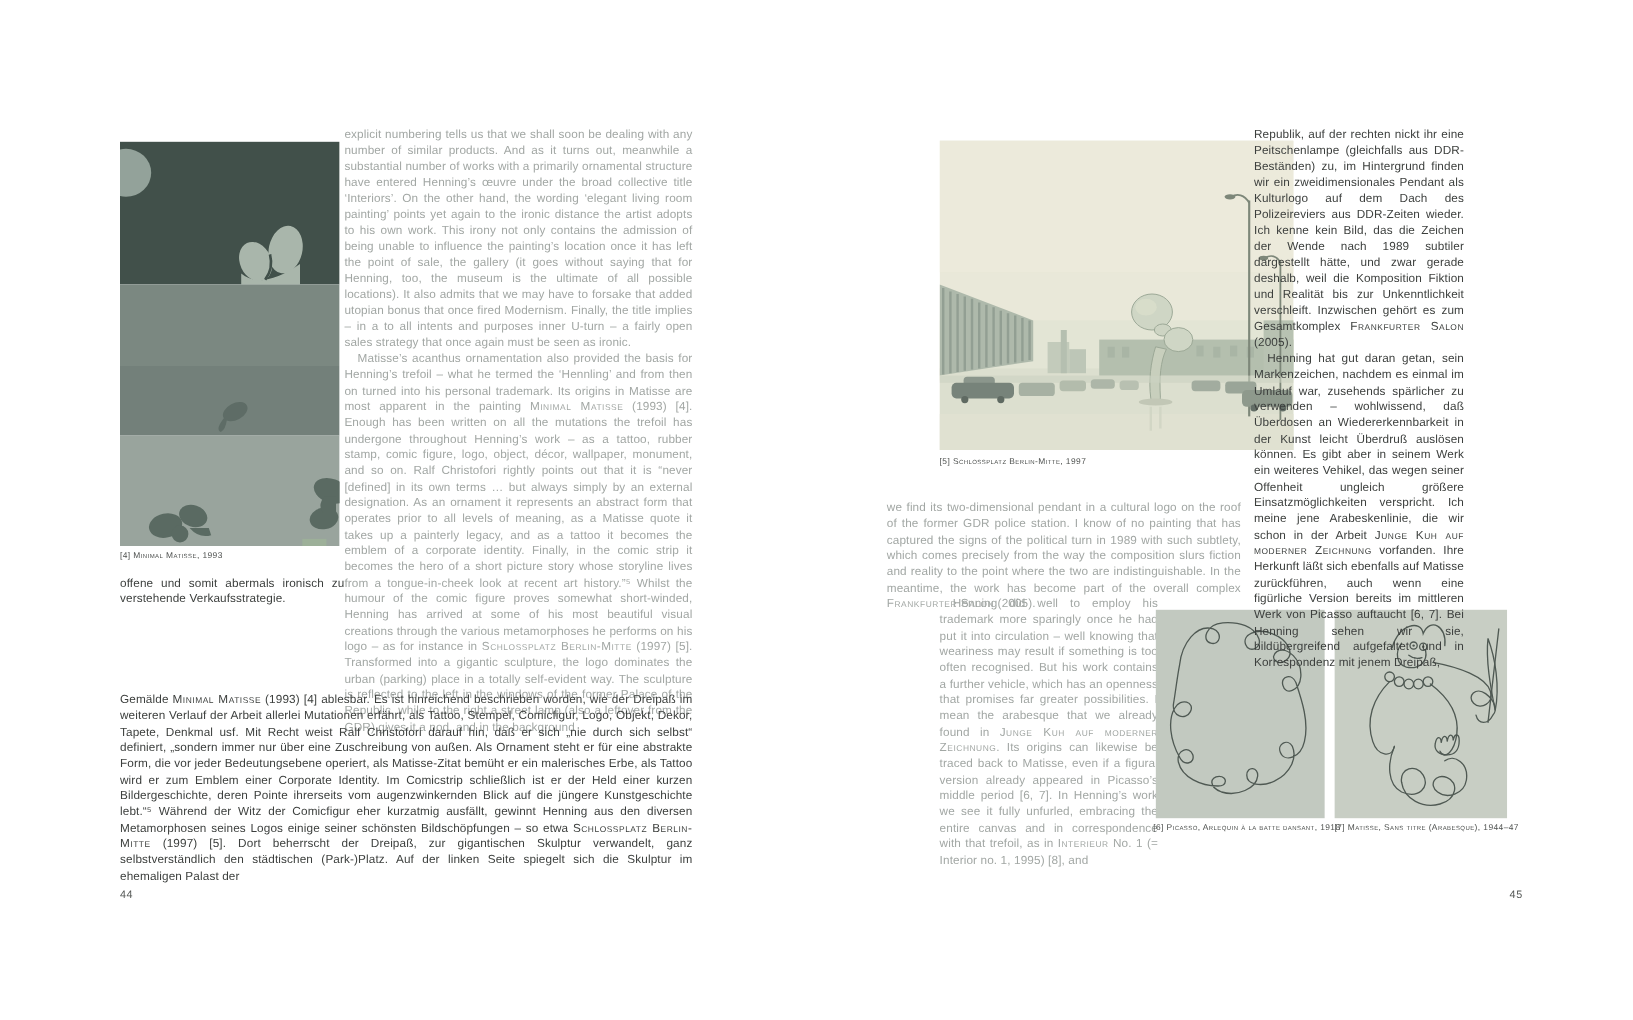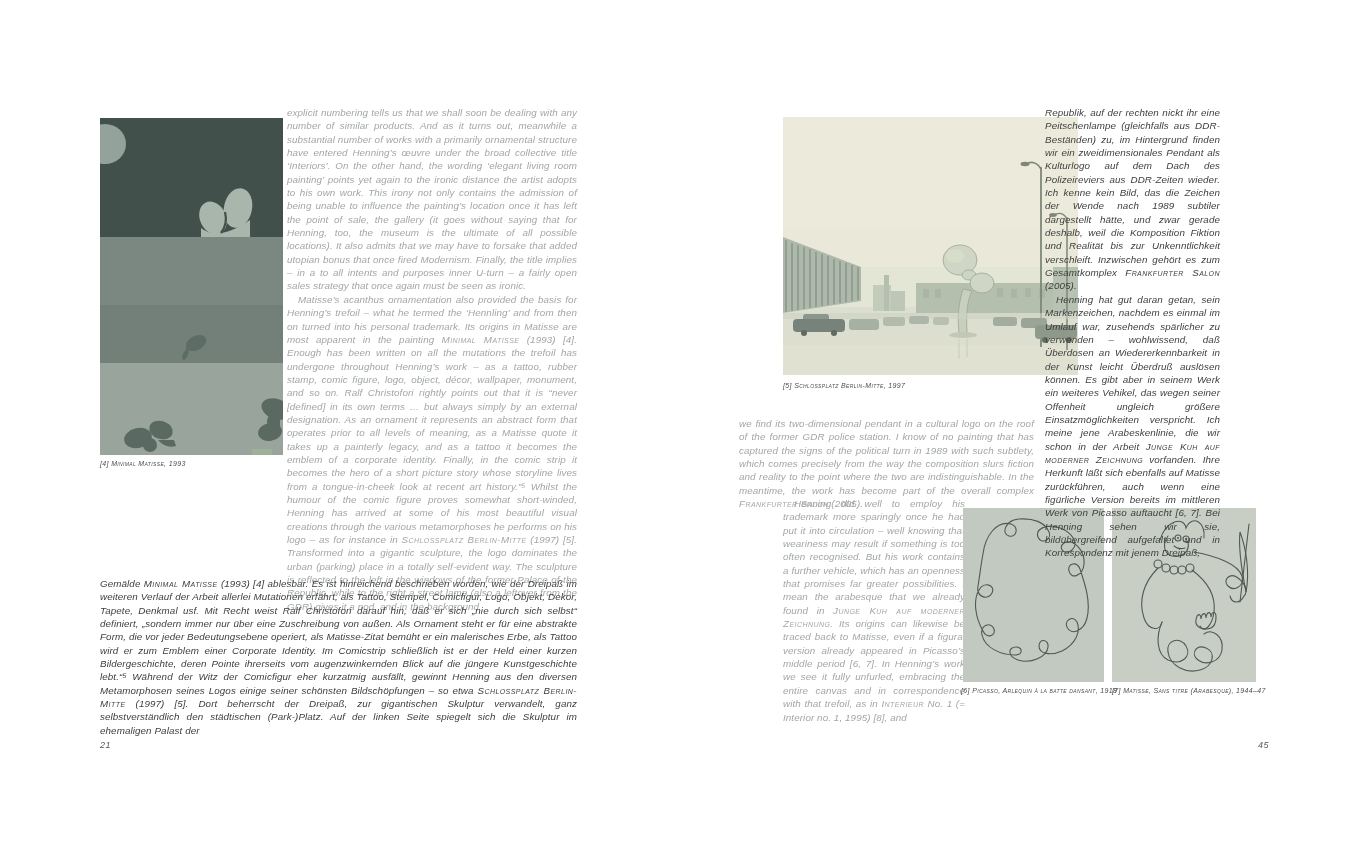--- a/index.html
+++ b/index.html
@@ -1,21 +1,20 @@
 <!DOCTYPE html>
 <html><head>
 <meta charset="utf-8">
 <style>
   * { margin:0; padding:0; box-sizing:border-box; }
   html,body { background:#ffffff; }
   #spread {
     position:relative; width:1361px; height:850px; overflow:hidden;
     background:#ffffff;
     font-family:"Liberation Sans","DejaVu Sans",sans-serif;
-    font-style:italic;
   }
   .abs { position:absolute; }
   .body-text {
     font-size:9.8px; line-height:13.35px; text-align:justify;
     letter-spacing:0.1px; hyphens:auto; -webkit-hyphens:auto;
   }
   .en { color:#a2a7a4; }
   .de { color:#3c3f3d; }
   .body-text p.indent { text-indent:11px; }
   .sc { font-variant:small-caps; letter-spacing:0.045em; }
@@ -69,27 +68,28 @@
       </svg>
     </figure>
     <div class="abs caption" style="left:100px; top:459px; width:183px;">[4] Minimal Matisse, 1993</div>
 
     <div class="abs body-text en" lang="en" style="left:287px; top:106px; width:290px;">
       <p><span>explicit numbering tells us that we shall soon be dealing with any number of similar products. And as it turns out, meanwhile a substantial number of works with a primarily ornamental structure have entered Henning’s œuvre under the broad collective title ‘Interiors’. On the other hand, the wording ‘elegant living room painting’ points yet again to the ironic distance the artist adopts to his own work. This irony not only contains the admission of being unable to influence the painting’s location once it has left the point of sale, the gallery (it goes without saying that for Henning, too, the museum is the ultimate of all possible locations). It also admits that we may have to forsake that added utopian bonus that once fired Modernism. Finally, the title implies – in a to all intents and purposes inner U-turn – a fairly open sales strategy that once again must be seen as ironic.</span></p>
       <p class="indent"><span>Matisse’s acanthus ornamentation also provided the basis for Henning’s trefoil – what he termed the ‘Hennling’ and from then on turned into his personal trademark. Its origins in Matisse are most apparent in the painting </span><span class="sc">Minimal Matisse</span><span> (1993) [4]. Enough has been written on all the mutations the trefoil has undergone throughout Henning’s work – as a tattoo, rubber stamp, comic figure, logo, object, décor, wallpaper, monument, and so on. Ralf Christofori rightly points out that it is “never [defined] in its own terms … but always simply by an external designation. As an ornament it represents an abstract form that operates prior to all levels of meaning, as a Matisse quote it takes up a painterly legacy, and as a tattoo it becomes the emblem of a corporate identity. Finally, in the comic strip it becomes the hero of a short picture story whose storyline lives from a tongue-in-cheek look at recent art history.”⁵ Whilst the humour of the comic figure proves somewhat short-winded, Henning has arrived at some of his most beautiful visual creations through the various metamorphoses he performs on his logo – as for instance in </span><span class="sc">Schlossplatz Berlin-Mitte</span><span> (1997) [5]. Transformed into a gigantic sculpture, the logo dominates the urban (parking) place in a totally self-evident way. The sculpture is reflected to the left in the windows of the former Palace of the Republic, while to the right a street lamp (also a leftover from the GDR) gives it a nod, and in the background</span></p>
     </div>
 
     <div class="abs body-text de" lang="de" style="left:100px; top:480px; width:187px;">
+      <p><span>offene und somit abermals ironisch zu verstehende Verkaufsstrategie.</span></p>
     </div>
 
     <div class="abs body-text de" lang="de" style="left:100px; top:577px; width:477px;">
       <p><span>Gemälde </span><span class="sc">Minimal Matisse</span><span> (1993) [4] ablesbar. Es ist hinreichend beschrieben worden, wie der Dreipaß im weiteren Verlauf der Arbeit allerlei Mutationen erfährt, als Tattoo, Stempel, Comicfigur, Logo, Objekt, Dekor, Tapete, Denkmal usf. Mit Recht weist Ralf Christofori darauf hin, daß er sich „nie durch sich selbst“ definiert, „sondern immer nur über eine Zuschreibung von außen. Als Ornament steht er für eine abstrakte Form, die vor jeder Bedeutungsebene operiert, als Matisse-Zitat bemüht er ein malerisches Erbe, als Tattoo wird er zum Emblem einer Corporate Identity. Im Comicstrip schließlich ist er der Held einer kurzen Bildergeschichte, deren Pointe ihrerseits vom augenzwinkernden Blick auf die jüngere Kunstgeschichte lebt.“⁵ Während der Witz der Comicfigur eher kurzatmig ausfällt, gewinnt Henning aus den diversen Metamorphosen seines Logos einige seiner schönsten Bildschöpfungen – so etwa </span><span class="sc">Schlossplatz Berlin-Mitte</span><span> (1997) [5]. Dort beherrscht der Dreipaß, zur gigantischen Skulptur verwandelt, ganz selbstverständlich den städtischen (Park-)Platz. Auf der linken Seite spiegelt sich die Skulptur im ehemaligen Palast der</span></p>
     </div>
 
-    <div class="abs pagenum" style="left:100px; top:740px;">21</div>
+    <div class="abs pagenum" style="left:100px; top:740px;">44</div>
   </div>
 
   <div>
 
     <figure class="abs" style="left:783px; top:117px; width:295px; height:258px;">
       <svg width="295" height="258" viewBox="0 0 295 258">
         <rect x="0" y="0" width="295" height="258" fill="#e9e8d9"></rect>
         <rect x="0" y="0" width="295" height="110" fill="#edebdc" opacity="0.7"></rect>
         <rect x="0" y="150" width="295" height="50" fill="#e3e5d5"></rect>
         <rect x="0" y="190" width="295" height="68" fill="#dcdfcf"></rect>

